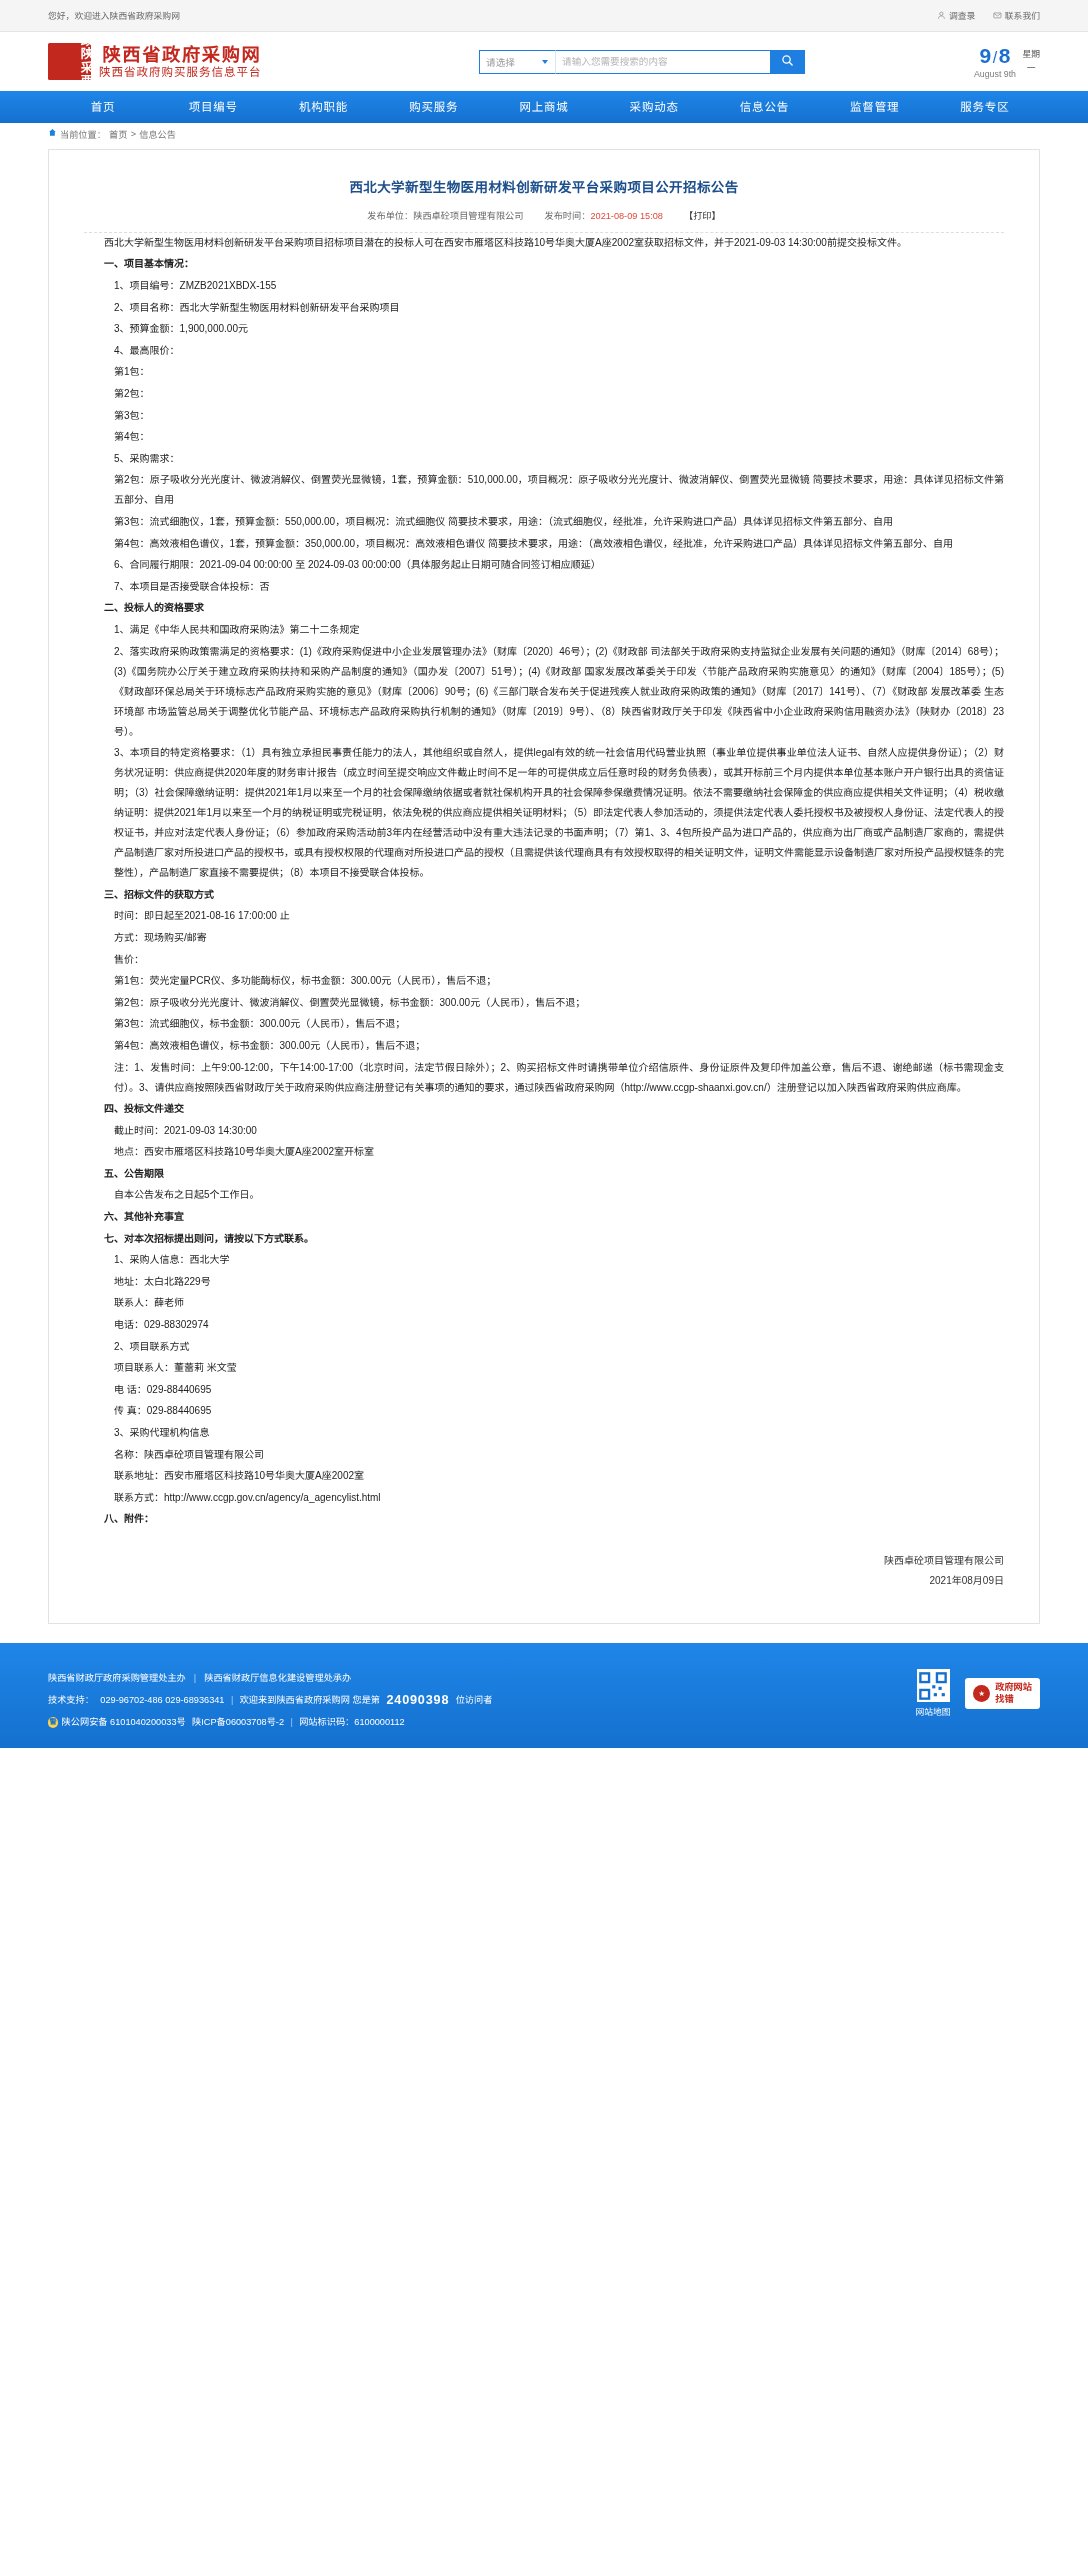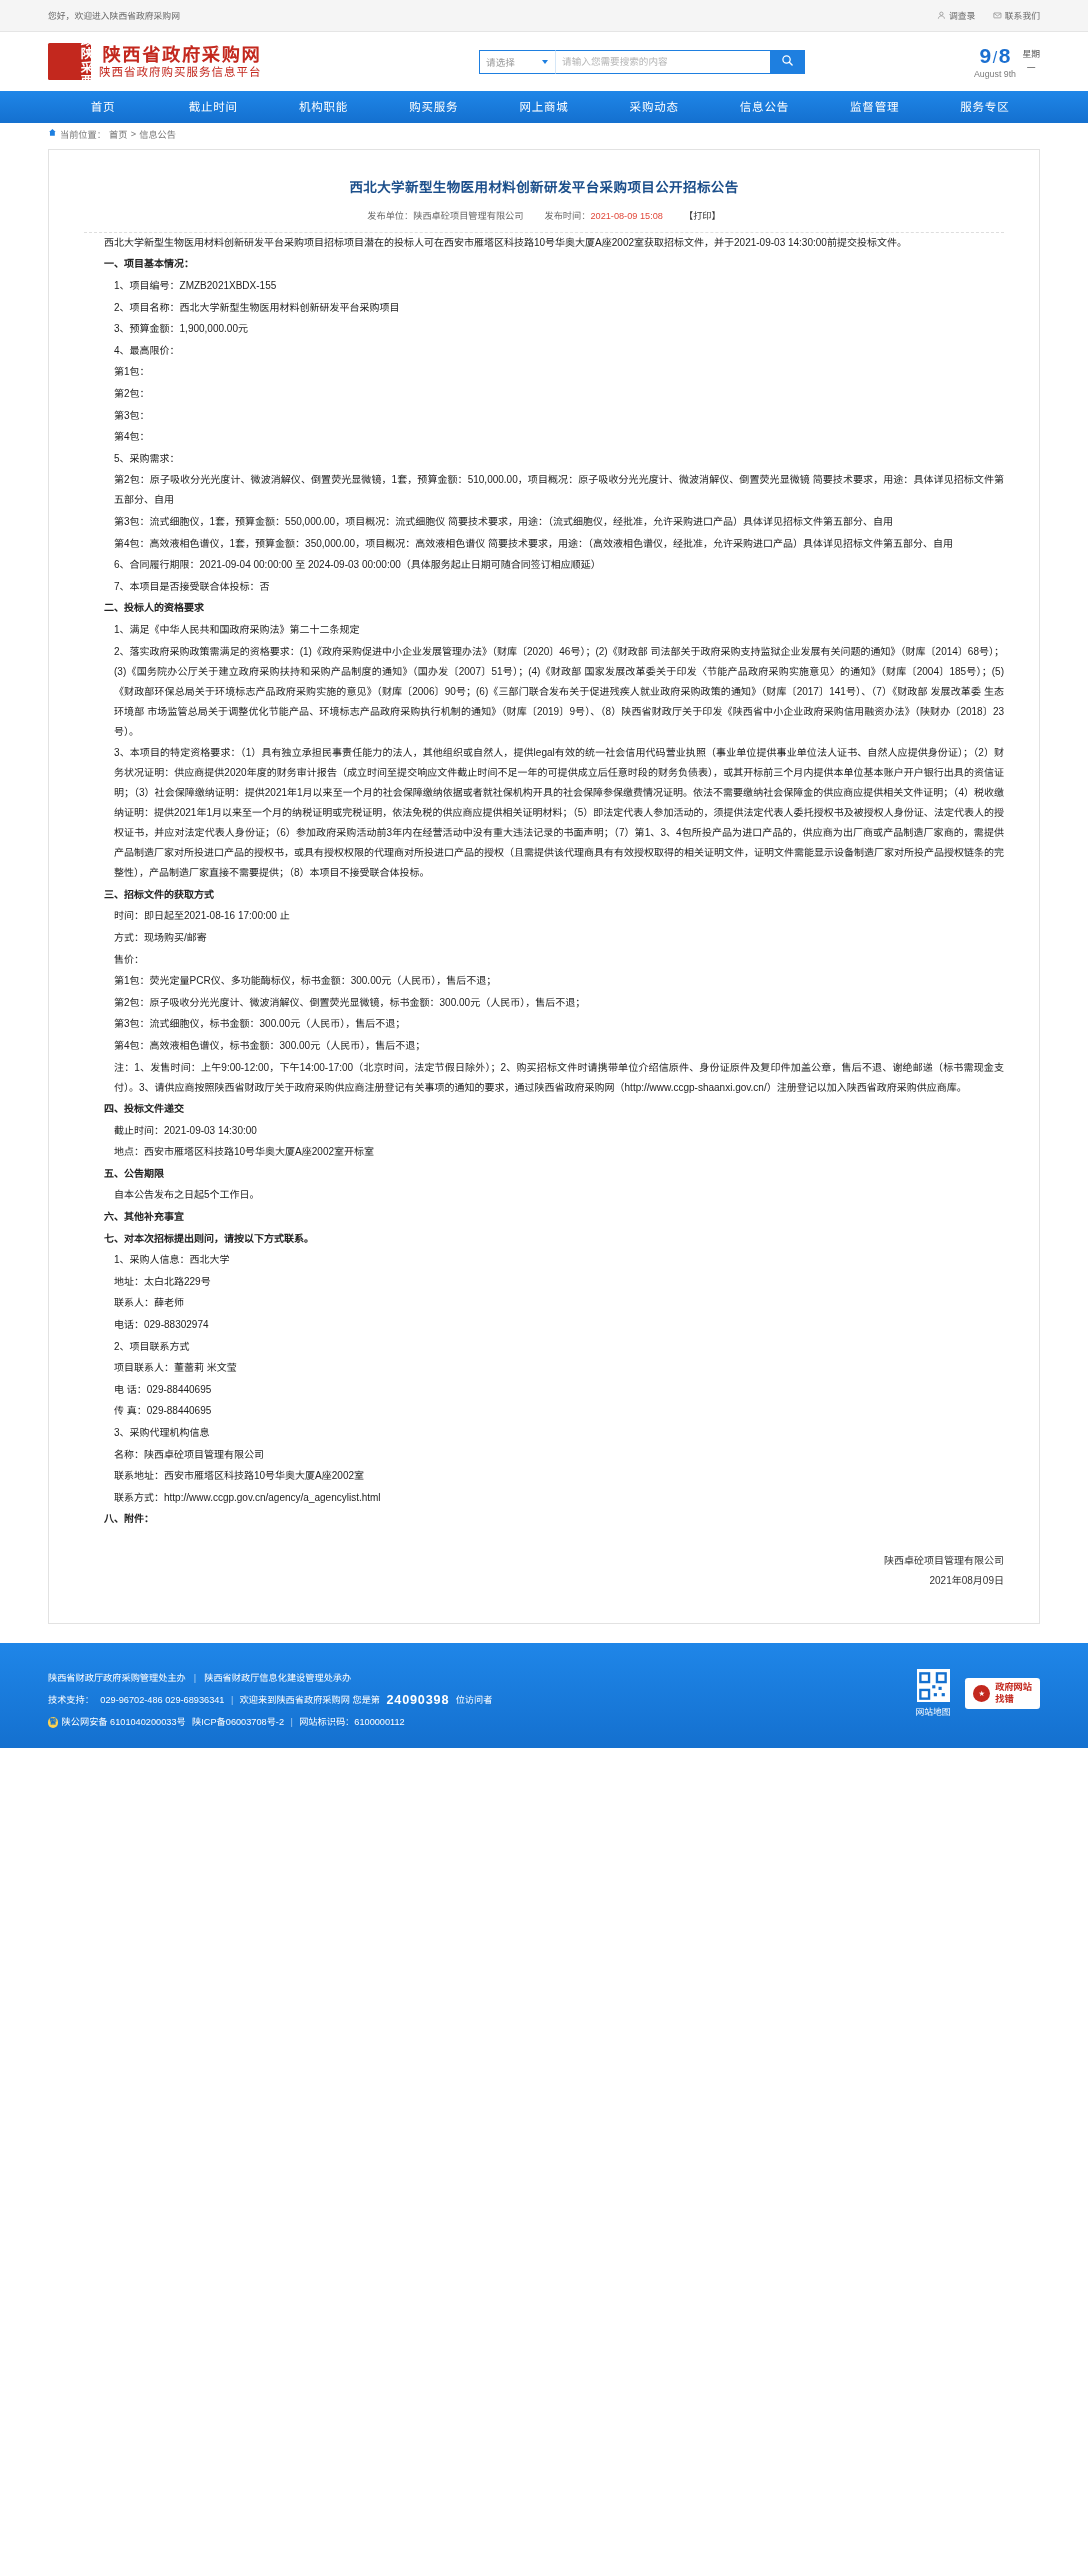--- a/index.html
+++ b/index.html
@@ -225,21 +225,21 @@
     <div class="date-col">
       <div class="weekday">星期</div>
       <div class="weekday">一</div>
     </div>
   </div>
 </div>
 
 <div class="nav">
   <div class="nav-inner" id="nav-inner">
       <div class="nav-item">首页</div>
-      <div class="nav-item">截止时间</div>
+      <div class="nav-item">项目编号</div>
       <div class="nav-item">机构职能</div>
       <div class="nav-item">购买服务</div>
       <div class="nav-item">网上商城</div>
       <div class="nav-item">采购动态</div>
       <div class="nav-item">信息公告</div>
       <div class="nav-item">监督管理</div>
       <div class="nav-item">服务专区</div>
     </div>
 </div>
 

